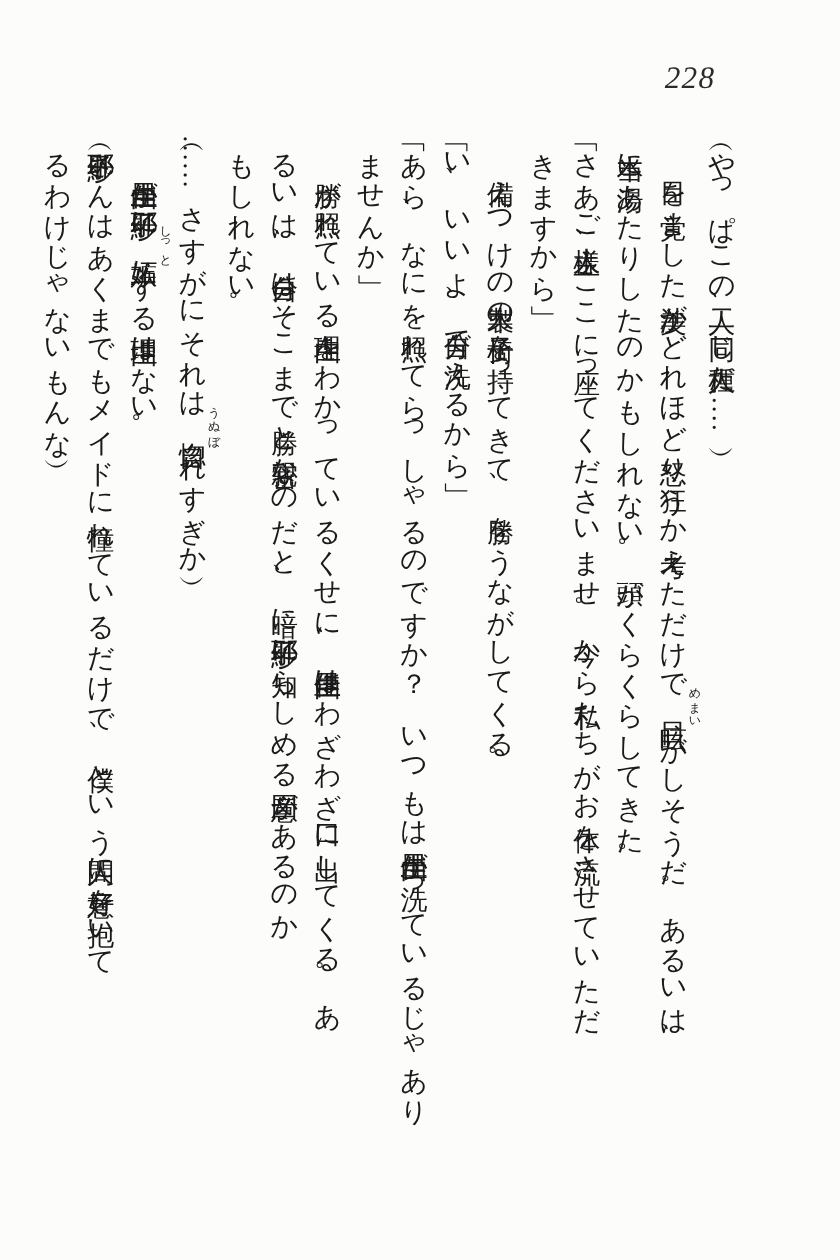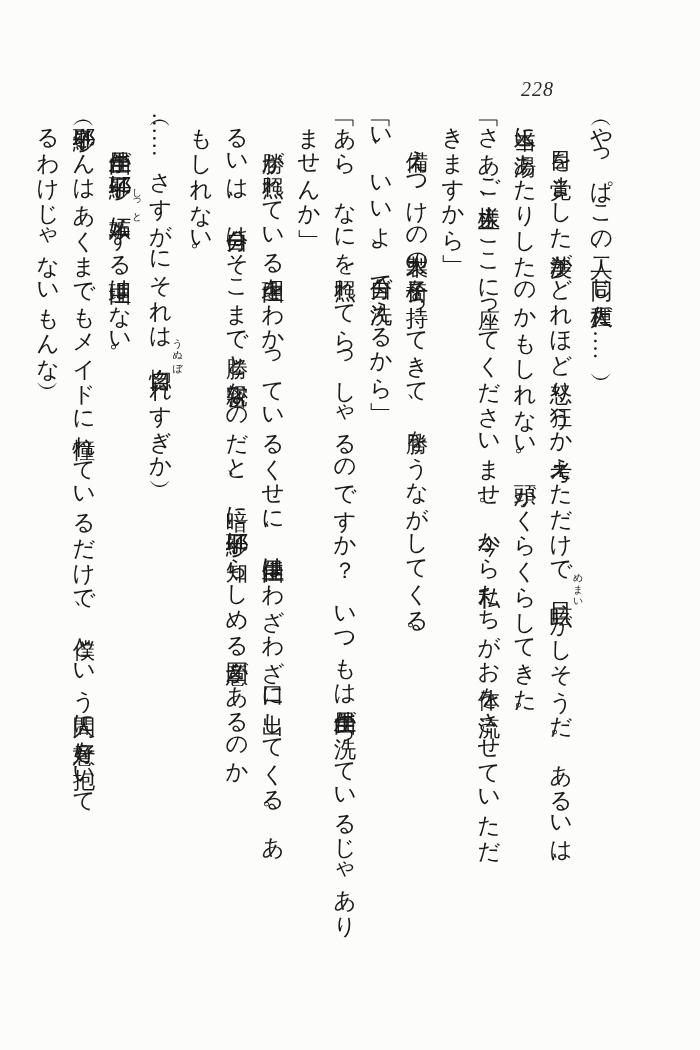--- a/index.html
+++ b/index.html
@@ -14,26 +14,25 @@
     font-family: "Liberation Serif", "DejaVu Serif", serif;
   }
   .page {
     position: relative;
     width: 700px; height: 1050px;
     background: var(--bg);
     overflow: hidden;
   }
   .page-number {
     position: absolute;
-    top: 50px; left: 521px;
+    top: 50px; left: 554px;
     font-style: italic;
-    font-size: 20px;
+    font-size: 26px;
     letter-spacing: 1px;
     color: var(--page-num);
-    margin-top: 28px;
   }
   .text-block {
     position: absolute;
     top: 112px; right: 81px;
     width: 576px; height: 880px;
     writing-mode: vertical-rl;
     text-orientation: mixed;
     font-size: 22.5px;
     line-height: 36px;
     color: var(--ink);

